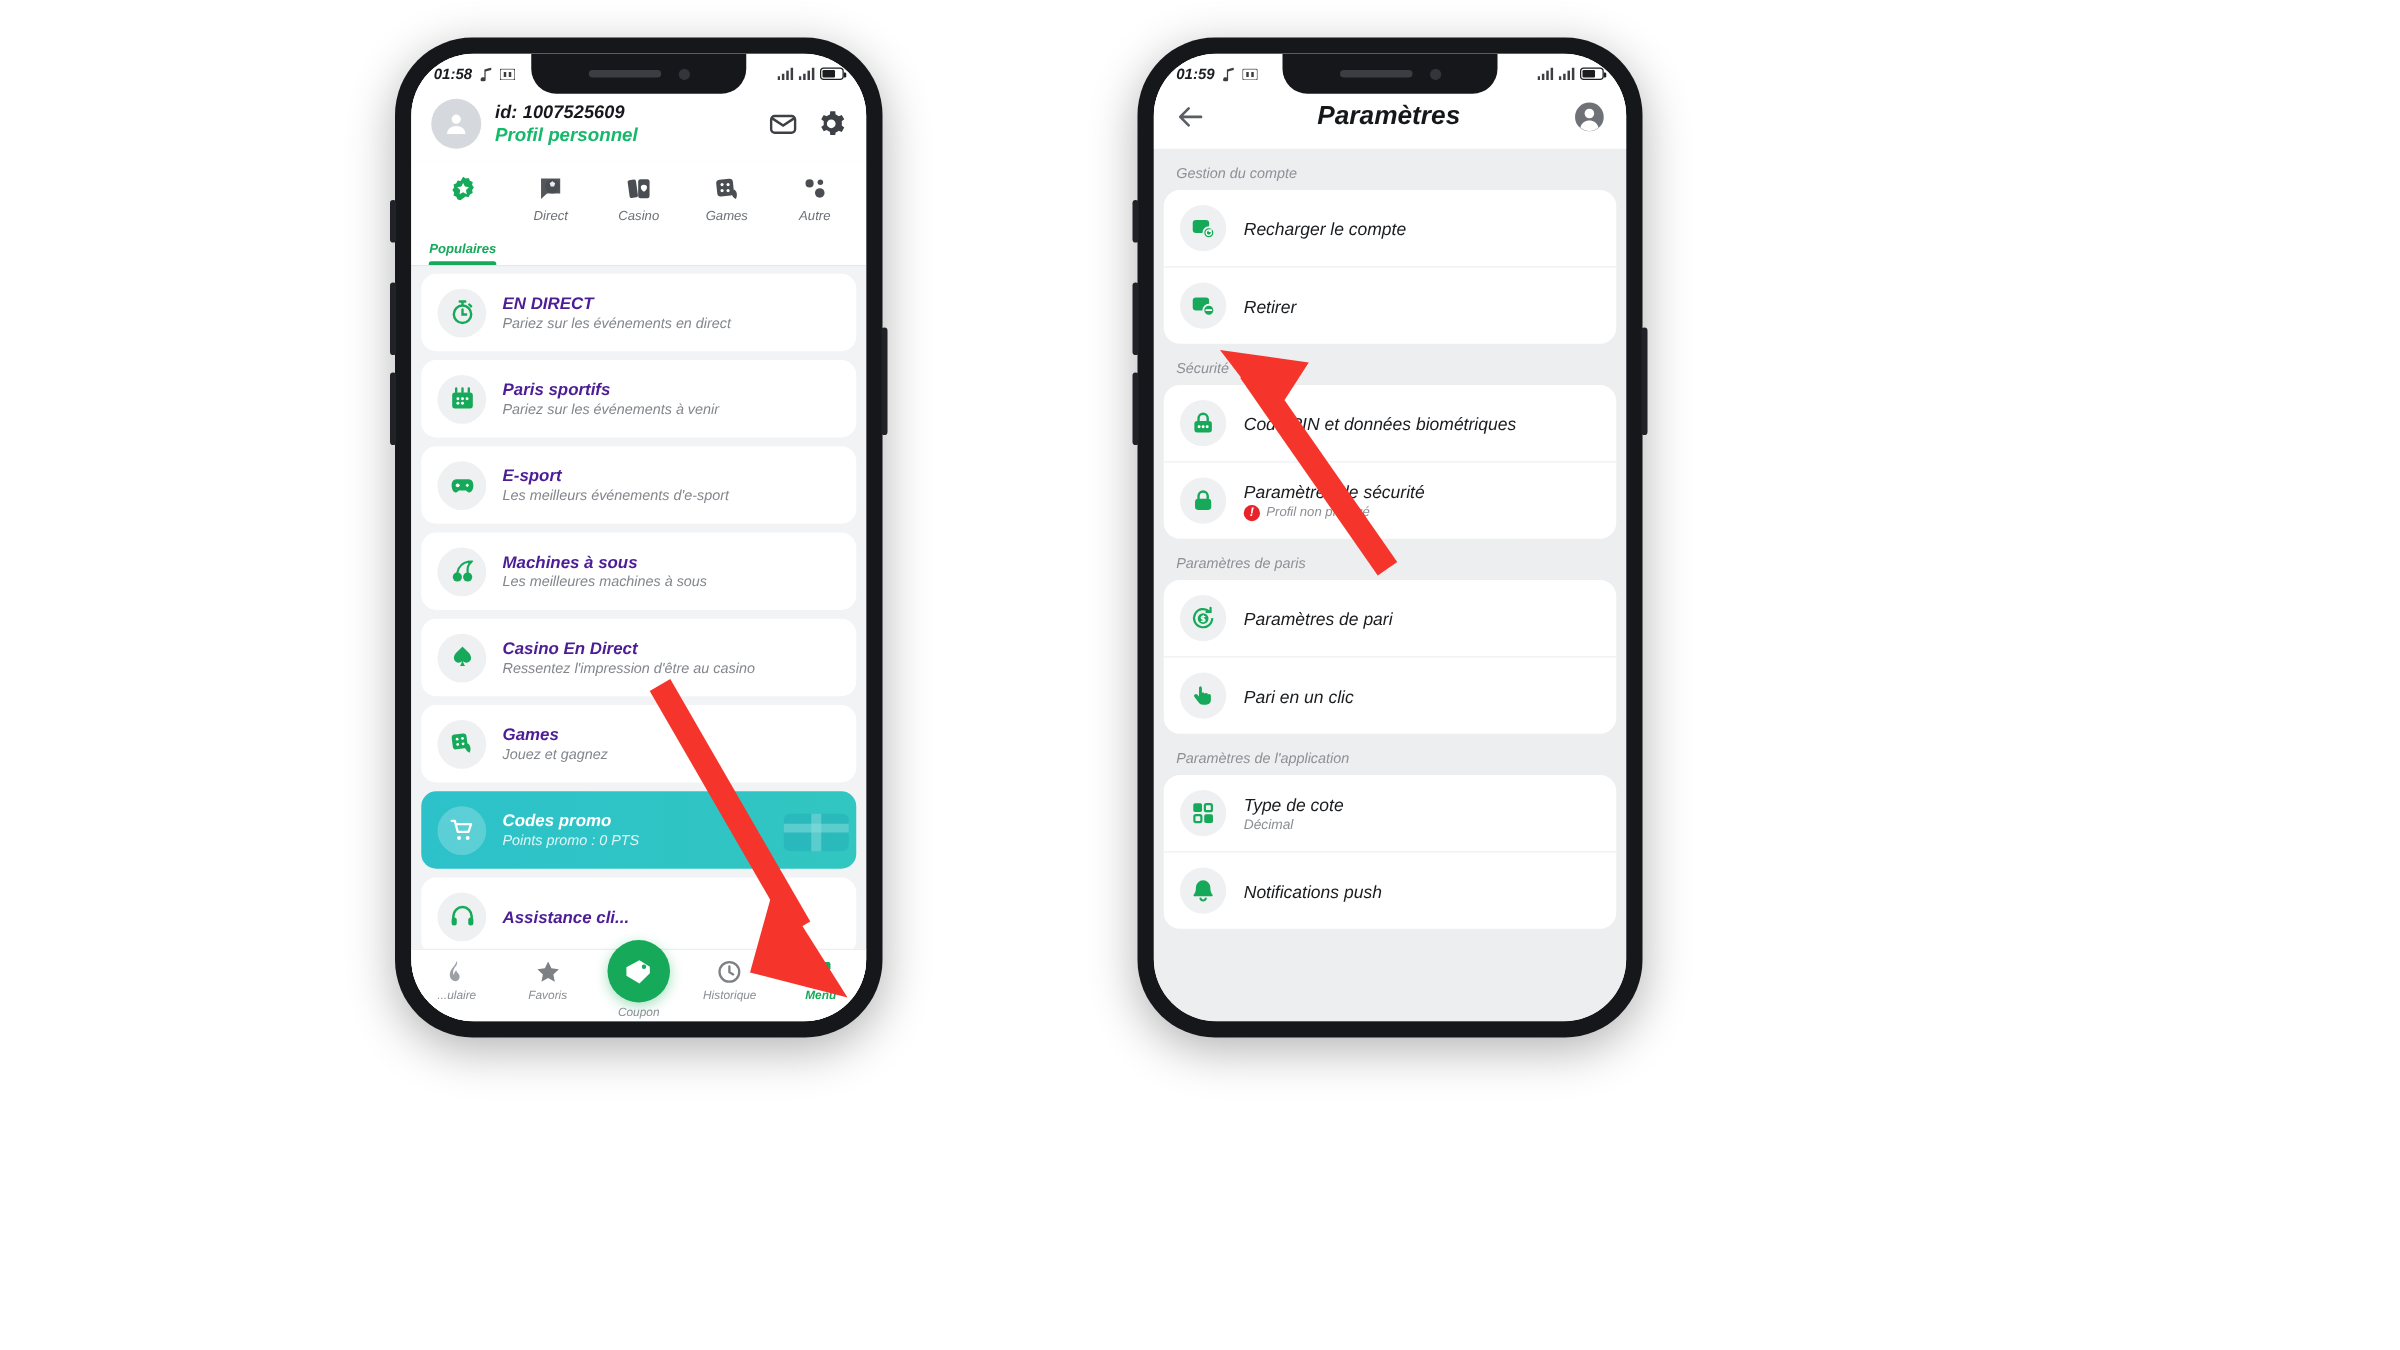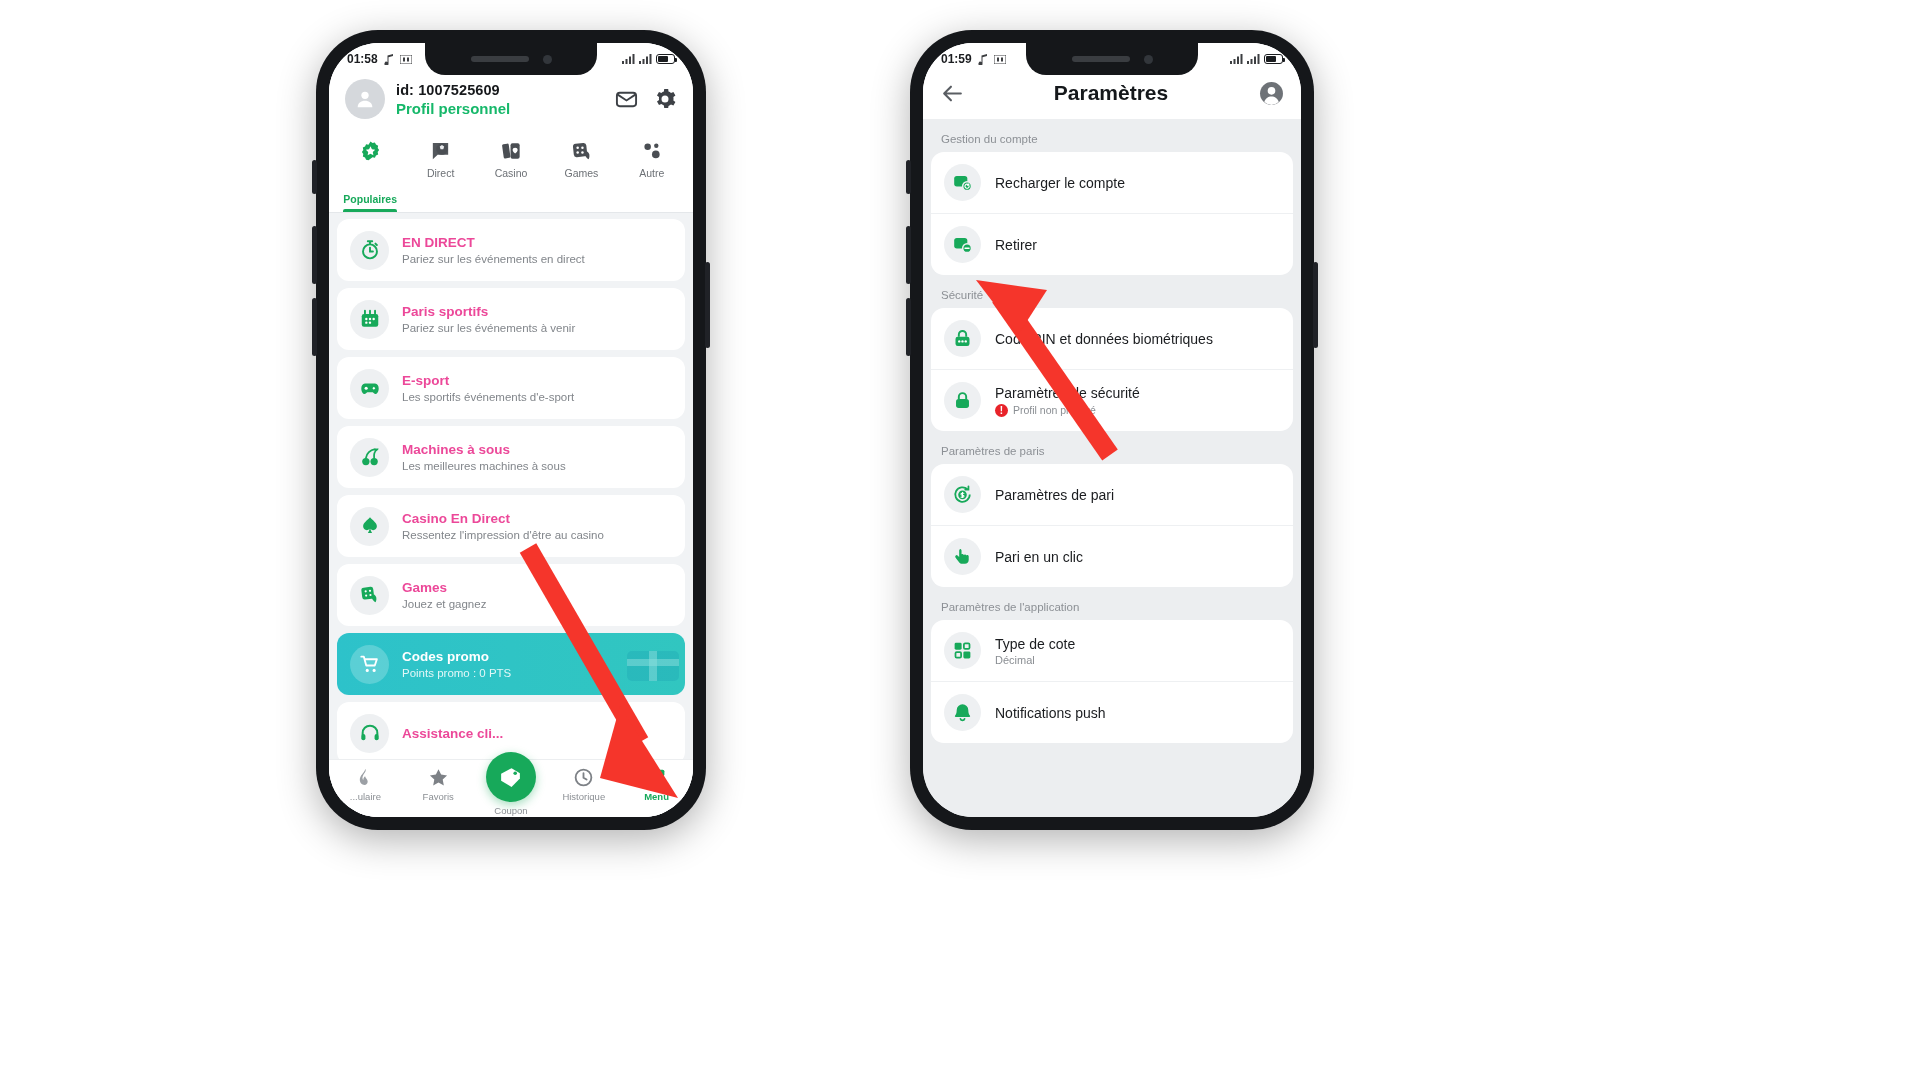--- a/index.html
+++ b/index.html
@@ -2,21 +2,21 @@
 <html><head>
 <meta charset="utf-8">
 <style>
   * { box-sizing: border-box; margin: 0; padding: 0; }
   html, body {
     width: 1920px; height: 1080px;
     background: #ffffff;
     font-family: "Liberation Sans", sans-serif;
     overflow: hidden;
   }
-  .stage { position: relative; width: 1920px; height: 788px; }
+  .stage { position: relative; width: 1920px; height: 788px; font-style: italic; }
 
   
   .phone {
     position: absolute;
     border-radius: 62px;
     background: #15171a;
     box-shadow: 0 10px 38px rgba(0,0,0,.30);
     padding: 13px;
   }
   .phone-inner {
@@ -116,21 +116,21 @@
   
   .l-list { flex: 1; overflow: hidden; padding: 6px 8px 0; background: #f1f3f5; }
   .mcard {
     background: #fff; border-radius: 12px; margin-bottom: 7px;
     display: flex; align-items: center; gap: 13px; padding: 11px 13px; min-height: 62px;
   }
   .mcard .mic {
     width: 39px; height: 39px; border-radius: 50%; background: #eef0f2;
     display: flex; align-items: center; justify-content: center; flex: none;
   }
-  .mtitle { font-size: 13.5px; font-weight: 700; color: #ec4899; }
+  .mtitle { font-size: 13.5px; font-weight: 700; color: #4c1d95; }
   .msub { font-size: 11.5px; color: #82868b; margin-top: 3px; }
   .mcard.promo { background: linear-gradient(90deg,#2dc2ca 0%,#31c6c0 100%); position: relative; overflow: hidden; }
   .mcard.promo .mic { background: rgba(255,255,255,.22); }
   .mcard.promo .mtitle { color: #ffffff; }
   .mcard.promo .msub { color: rgba(255,255,255,.86); }
   .promo-deco {
     position: absolute; right: -6px; top: 6px; width: 74px; height: 52px;
     opacity: .45;
   }
 
@@ -360,21 +360,21 @@
           <div class="mcard">
             <span class="mic">
               <svg width="22" height="22" viewBox="0 0 24 24">
                   <path d="M6.5 7h11c2.5 0 4 2.4 4 5.5S20 18.5 18 18.5c-1.5 0-2-1.2-3-1.8h-6c-1 .6-1.5 1.8-3 1.8C4 18.5 2.5 15.6 2.5 12.5S4 7 6.5 7z" fill="#17a95a"></path>
                   <circle cx="7.8" cy="12.3" r="1.7" fill="#fff"></circle>
                   <path d="M16.2 10.7l1.6 1.6-1.6 1.6-1.6-1.6z" fill="#fff"></path>
                 </svg>
             </span>
             <div>
               <div class="mtitle">E-sport</div>
-              <div class="msub">Les sportifs événements d'e-sport</div>
+              <div class="msub">Les meilleurs événements d'e-sport</div>
             </div>
           </div>
 
           <div class="mcard">
             <span class="mic">
               <svg width="22" height="22" viewBox="0 0 24 24">
                   <circle cx="7.5" cy="17" r="4" fill="#17a95a"></circle>
                   <circle cx="16.5" cy="17" r="4" fill="#17a95a"></circle>
                   <path d="M7.5 13.2C8.5 8 12 4.5 17.5 3.5M16.5 13.2C16 9 17.5 5.5 19.5 4" fill="none" stroke="#17a95a" stroke-width="1.9" stroke-linecap="round"></path>
                   <path d="M16.5 4c1.6-1.4 3.6-1.6 5-1-1 1.7-2.8 2.5-4.3 2.2z" fill="#17a95a"></path>

